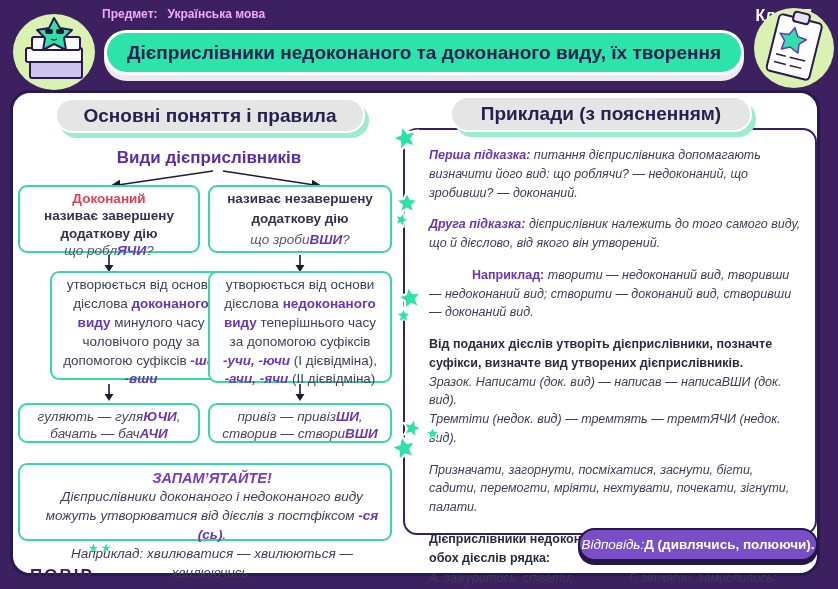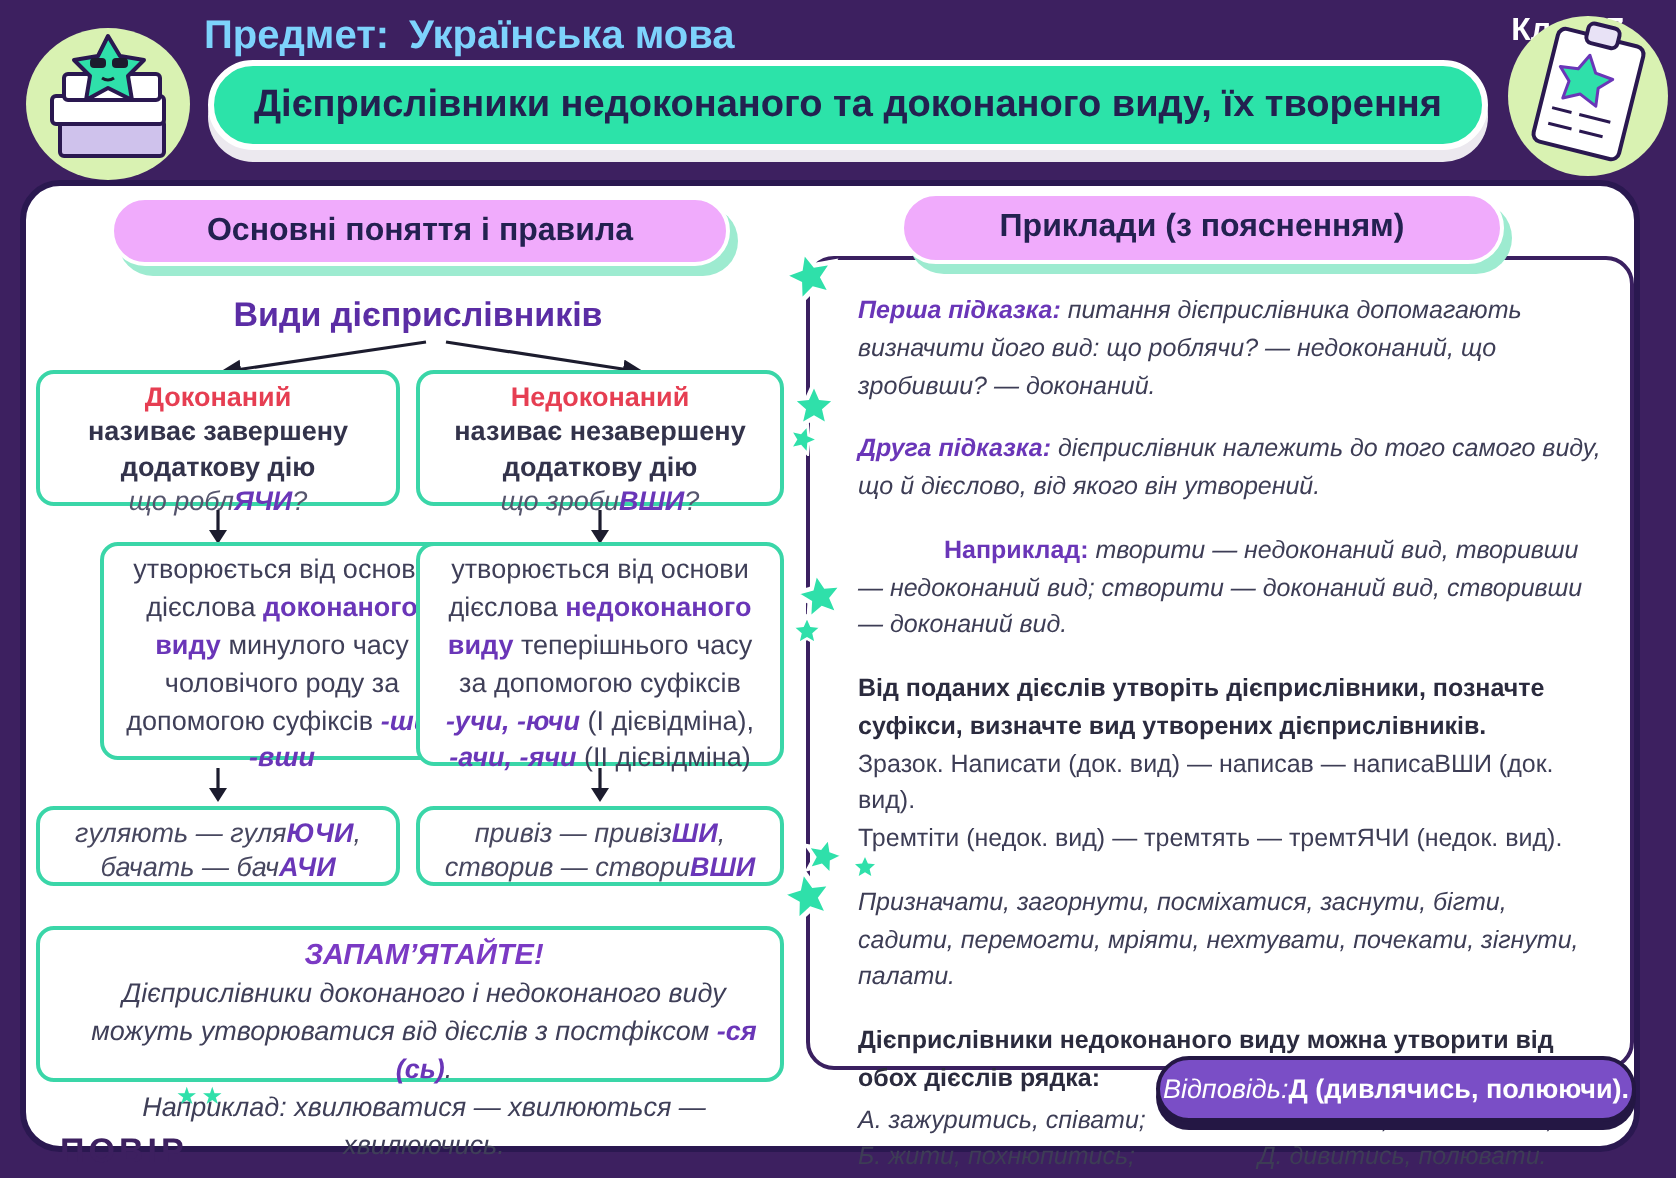--- a/index.html
+++ b/index.html
@@ -1,39 +1,39 @@
 <!DOCTYPE html>
 <html><head>
 <meta charset="utf-8">
 <style>
   * { margin:0; padding:0; box-sizing:border-box; }
   body { font-family:"Liberation Sans", sans-serif; }
   .sheet { position:relative; width:838px; height:589px; background:#3d2060; overflow:hidden; }
 
   
-  .hdr-subject { position:absolute; left:102px; top:7px; color:#7dd3fc; font-weight:bold; font-size:20px; }
+  .hdr-subject { position:absolute; left:102px; top:7px; color:#f0abfc; font-weight:bold; font-size:12px; }
   .hdr-subject .val { margin-left:10px; }
   .hdr-class   { position:absolute; right:26px; top:7px; color:#fff; font-weight:bold; font-size:16px; }
 
   .banner { position:absolute; left:104px; top:30px; width:640px; height:45px;
             background:#2ce3a9; border:3px solid #fff; border-radius:24px;
             box-shadow:0 6px 0 rgba(255,255,255,0.9);
             display:flex; align-items:center; justify-content:center;
             color:#232150; font-weight:bold; font-size:19px; }
 
   .mascot-left  { position:absolute; left:12px; top:12px; }
   .mascot-right { position:absolute; right:0px; top:4px; }
 
   
   .card { position:absolute; left:10px; top:90px; width:810px; height:486px;
           background:#fff; border:3px solid #2a1850; border-radius:20px; }
 
-  .mint-pill { position:absolute; background:#f0abfc; border:2px solid #fff; border-radius:20px;
+  .mint-pill { position:absolute; background:#e5e5e5; border:2px solid #fff; border-radius:20px;
                box-shadow:4px 5px 0 #9debd0; display:flex; align-items:center; justify-content:center;
-               color:#232150; font-weight:bold; font-size:16px; z-index:3; }
+               color:#232150; font-weight:bold; font-size:19px; z-index:3; }
   .pill-left  { left:42px; top:5px; width:310px; height:35px; }
   .pill-right { left:437px; top:3px; width:302px; height:36px; }
 
   .subtitle { position:absolute; left:0; top:55px; width:392px; text-align:center;
               color:#5b2da5; font-weight:bold; font-size:17px; }
 
   .branch { position:absolute; left:82px; top:76px; }
   .varrow { position:absolute; }
 
   .tbox { position:absolute; background:#fff; border:2px solid #3ad6a8; border-radius:9px;
@@ -56,21 +56,21 @@
   .rem-title { color:#7b3ac4; font-weight:bold; font-style:italic; font-size:14.5px; }
 
   
   .panel { position:absolute; left:390px; top:35px; width:414px; height:407px;
            border:2.5px solid #3a2060; border-radius:14px; background:#fff;
            padding:16px 14px 8px 24px; font-size:12.5px; line-height:1.5; color:#3d3d55; }
   .panel p { margin-bottom:13px; }
   .lbl    { font-weight:bold; font-style:italic; color:#6a36b8; }
   .lbl-up { font-weight:bold; color:#6a36b8;margin-left:43px; }
   .boldtask { font-weight:bold; color:#2b2b3e; margin-bottom:0 !important; }
-  .sample { }
+  .sample { font-style:italic; }
   .opts { display:grid; grid-template-columns:200px auto; font-style:italic; margin-top:2px; }
 
   .badge { position:absolute; left:565px; top:435px; width:240px; height:33px; z-index:5;
            background:#7a4ec6; border:2px solid #241744; border-radius:17px;
            box-shadow:0 4px 0 #241744; color:#fff; font-size:13.5px;
            display:flex; align-items:center; justify-content:center; }
   .badge .ans { font-weight:bold; }
 
   .star { position:absolute; z-index:4; }
 
@@ -139,21 +139,20 @@
     </svg>
 
     <div class="tbox box-a">
       <div class="red">Доконаний</div>
       <div class="bt">називає завершену</div>
       <div class="bt">додаткову дію</div>
       <div class="q"><span>що робл</span><span class="sfx">ЯЧИ</span><span>?</span></div>
     </div>
 
     <div class="tbox box-b">
-      <div class="red">Недоконаний</div>
       <div class="bt">називає незавершену</div>
       <div class="bt">додаткову дію</div>
       <div class="q"><span>що зроби</span><span class="sfx">ВШИ</span><span>?</span></div>
     </div>
 
     <svg class="varrow" style="left:90px;top:162px" width="12" height="18" viewBox="0 0 12 18">
         <path d="M6 0v11" stroke="#1c1c2e" stroke-width="1.6"></path>
         <path d="M1.5 10L10.5 10L6 17z" fill="#1c1c2e"></path>
       </svg>
     <svg class="varrow" style="left:281px;top:162px" width="12" height="18" viewBox="0 0 12 18">

